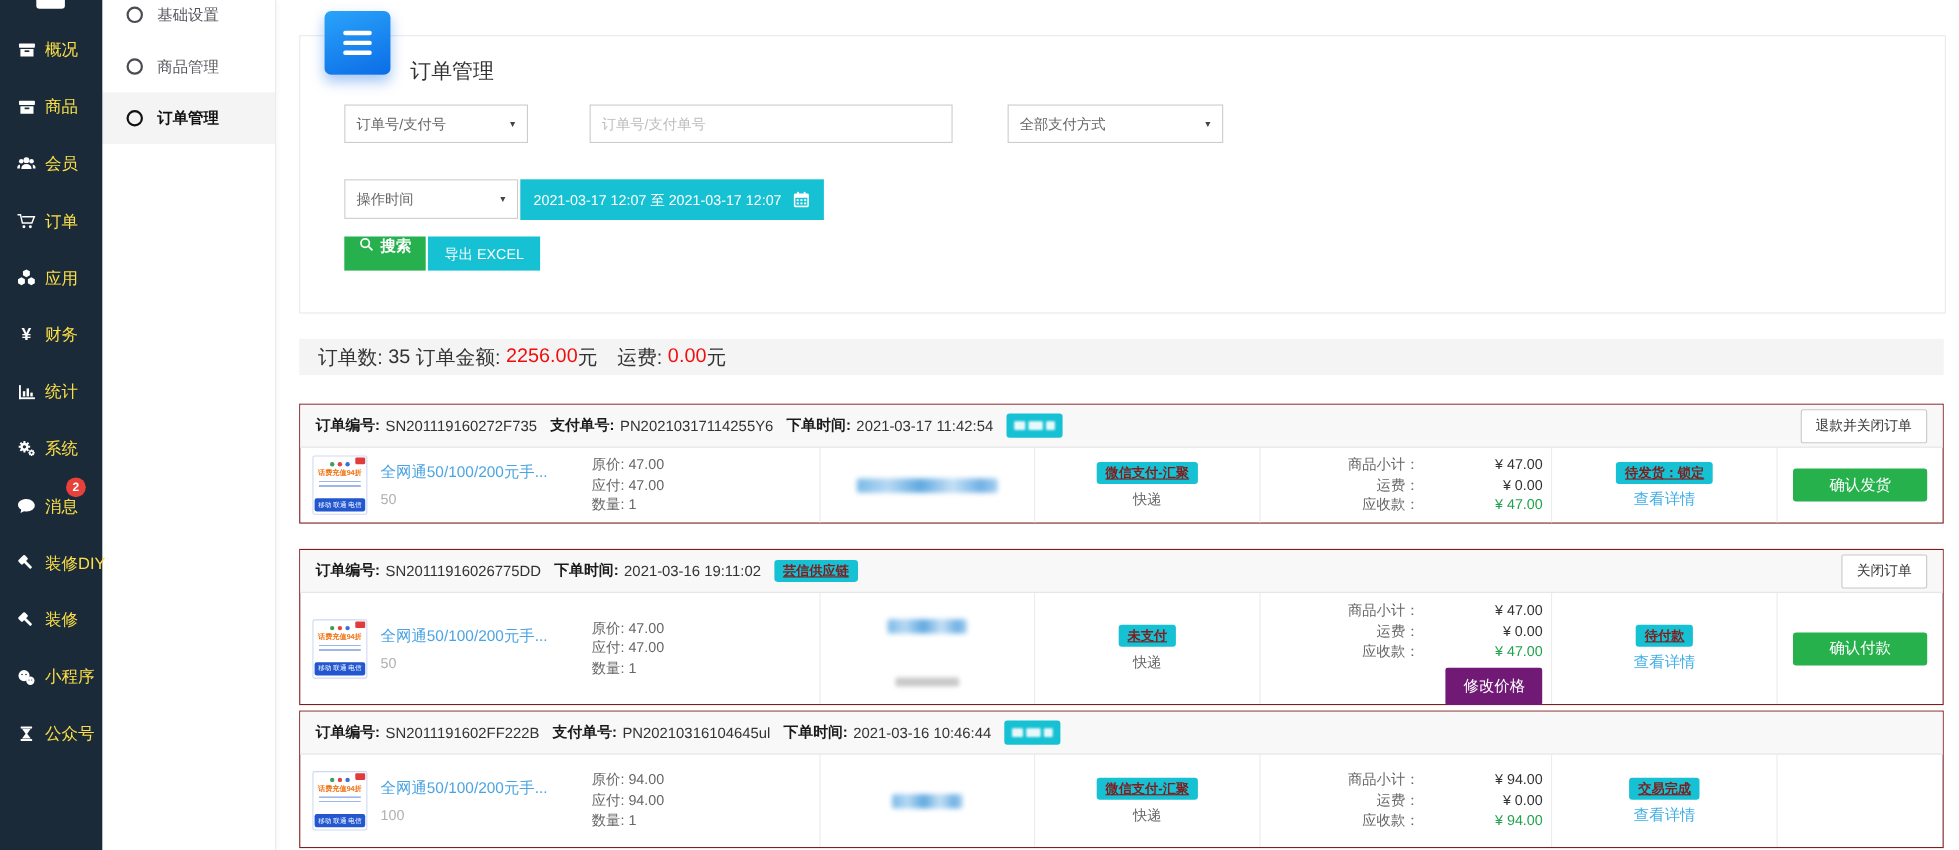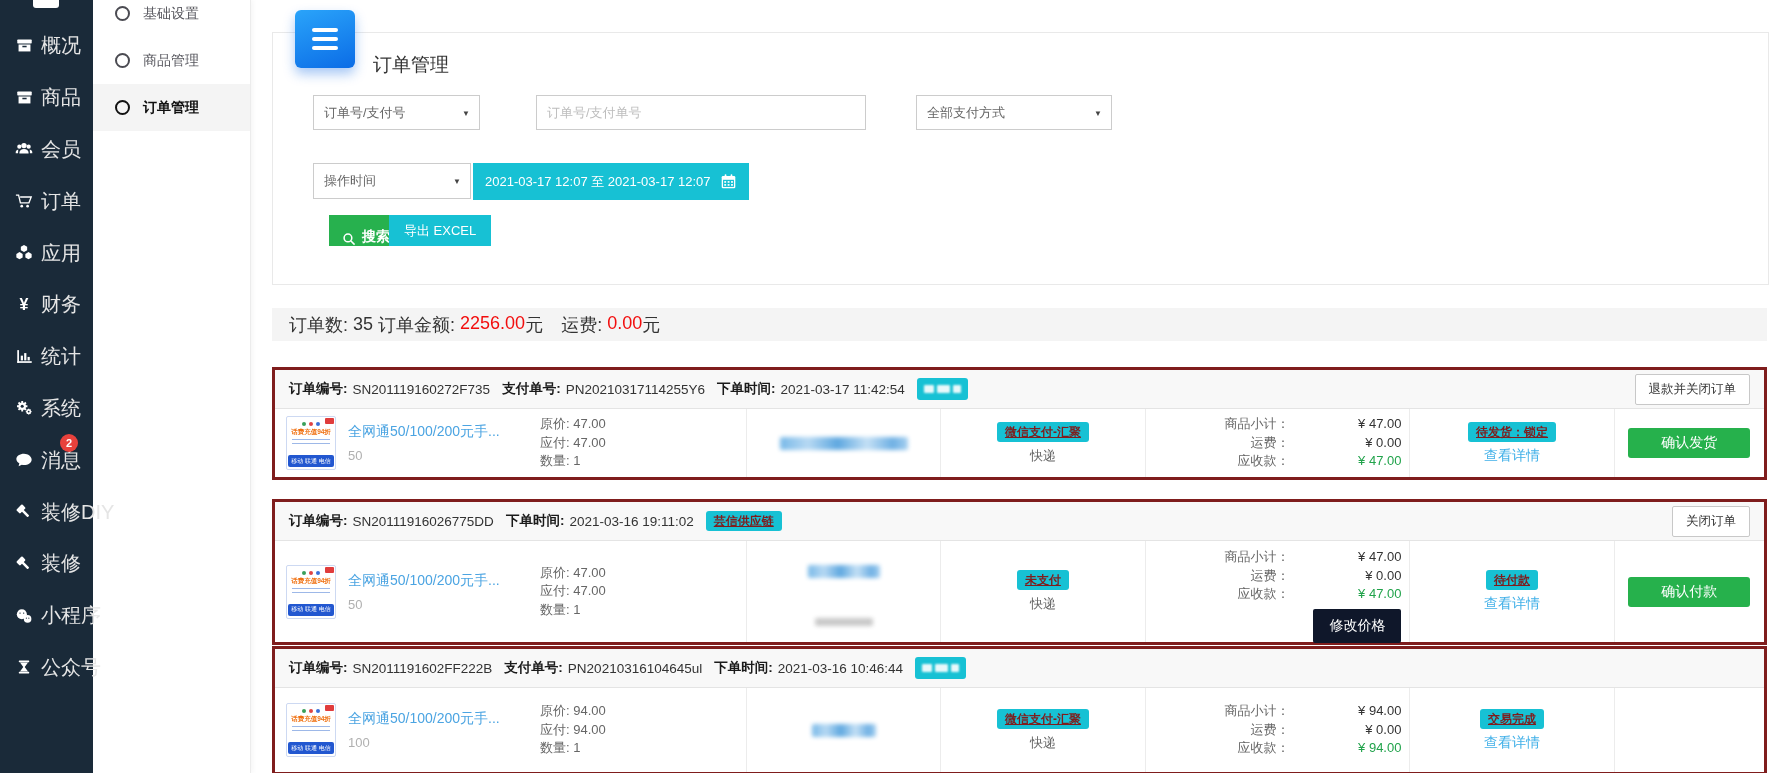--- a/index.html
+++ b/index.html
@@ -7,21 +7,21 @@
     width:1781px;height:773px;overflow:hidden;position:relative;
     background:#fff;font-family:"Liberation Sans","DejaVu Sans",sans-serif;
     -webkit-font-smoothing:antialiased;color:#333;
   }
   
   .sidebar-dark{position:absolute;left:0;top:0;width:93px;height:773px;background:#1a2a39;z-index:5;}
   .cut-icon{position:absolute;left:33px;top:-6px;width:26px;height:14px;background:#fff;border-radius:3px;}
   .s-nav{padding-top:20px;}
   .s-item{height:51.8px;display:flex;align-items:center;padding-left:13px;cursor:pointer;position:relative;}
   .s-icon{width:22px;display:flex;justify-content:center;align-items:center;flex:none;}
-  .s-label{color:#e5e5e5;font-size:20px;margin-left:6px;white-space:nowrap;text-align:center;}
+  .s-label{color:#fde047;font-size:15px;margin-left:6px;white-space:nowrap;text-align:center;}
   .yen{color:#fff;font-size:16px;font-weight:bold;}
   .msg-badge{position:absolute;left:60px;top:0px;min-width:12px;height:18px;padding:0 3px;background:#e8413c;
     border-radius:9px;color:#fff;font-size:11px;font-weight:bold;display:flex;align-items:center;justify-content:center;}
   
   .sidebar-light{position:absolute;left:93px;top:0;width:157px;height:773px;background:#fff;
     border-right:1px solid #ececec;box-shadow:2px 0 5px rgba(0,0,0,.04);z-index:4;}
   .m-list{margin-top:-10px;}
   .m-item{height:47px;display:flex;align-items:center;padding-left:22px;font-size:14px;color:#57575e;cursor:pointer;}
   .m-item .circle-o{width:11px;height:11px;border:2px solid #4b4b52;border-radius:50%;margin-right:13px;flex:none;}
   .m-item.active{background:#f4f4f4;color:#111;font-weight:bold;}
@@ -36,31 +36,31 @@
   .page-title{position:absolute;left:100px;top:19px;margin:0;font-size:19px;font-weight:400;color:#333;}
   .f-row{position:absolute;left:0;width:100%;}
   .select{position:absolute;height:35px;border:1px solid #ccc;background:#fff;display:flex;align-items:center;
     padding:0 24px 0 10px;font-size:13px;color:#666;cursor:pointer;box-sizing:border-box;}
   .select .caret{position:absolute;right:9px;top:50%;transform:translateY(-50%);font-size:8px;color:#444;font-style:normal;}
   .f-input{position:absolute;left:263px;top:0;width:330px;height:35px;border:1px solid #ccc;box-sizing:border-box;
     padding:0 10px;font-size:13px;color:#333;font-family:inherit;}
   .f-input::placeholder{color:#bdbdbd;}
   .date-btn{position:absolute;left:200px;top:0;height:37px;border:none;background:#17c1d4;color:#fff;
     display:flex;align-items:center;gap:9px;padding:0 12px;font-size:13px;cursor:pointer;font-family:inherit;}
-  .btn-search{position:absolute;left:56px;top:0;height:31px;border:none;background:#27b14e;color:#fff;
-    display:flex;align-items:flex-end;gap:6px;padding:0 13px;font-size:14px;font-weight:600;cursor:pointer;font-family:inherit;}
+  .btn-search{position:absolute;left:40px;top:0;height:31px;border:none;background:#27b14e;color:#fff;
+    display:flex;align-items:flex-start;gap:6px;padding:0 13px;font-size:14px;font-weight:600;cursor:pointer;font-family:inherit;}
   .btn-export{position:absolute;left:116px;top:0;height:31px;border:none;background:#17c1d4;color:#fff;
     padding:0 15px;font-size:13px;cursor:pointer;font-family:inherit;}
   
   .summary{position:absolute;left:22px;top:308px;width:1495px;height:33px;background:#f4f4f4;
     display:flex;align-items:center;padding-left:17px;box-sizing:border-box;font-size:18px;color:#333;gap:5px;}
   .summary .red{color:#f20d0d;}
   .summary .gap{width:8px;}
   
-  .order{position:absolute;left:22px;width:1495px;border:3px solid #7f1d1d;background:#fff;box-sizing:border-box;}
+  .order{position:absolute;left:22px;width:1495px;border:1px solid #7f1d1d;background:#fff;box-sizing:border-box;}
   .o-head{height:38px;background:#f8f8f8;border-bottom:1px solid #e4e4e4;display:flex;align-items:center;
     padding:0 14px;font-size:13.5px;color:#333;}
   .o-head .b{font-weight:700;color:#1a1a1a;margin-right:5px;white-space:nowrap;}
   .o-head .v{margin-right:12px;white-space:nowrap;}
   .badge{display:inline-flex;align-items:center;background:#17c1d4;color:#7f1d1d;font-size:12px;font-weight:700;
     padding:4px 8px;border-radius:3px;line-height:1;white-space:nowrap;text-decoration:underline;}
   .badge.masked{gap:3px;padding:5px 7px;height:12px;}
   .badge.masked i{display:block;height:8px;background:#fff;opacity:.9;border-radius:1px;filter:blur(1.2px);}
   .badge.masked i:nth-child(1){width:10px;}
   .badge.masked i:nth-child(2){width:13px;}
@@ -94,21 +94,21 @@
   .p-spec{font-size:13px;color:#b0b0b0;margin-top:7px;}
   .prices{font-size:13px;color:#666;line-height:18.5px;white-space:nowrap;}
   .blur-name{height:13px;border-radius:2px;filter:blur(2.2px);
     background:linear-gradient(90deg,#79b9e8 0%,#b7d9f3 22%,#5fa8e0 45%,#c4e0f5 68%,#6fb0e4 88%,#a6d0f0 100%);}
   .blur-sub{height:8px;width:58px;border-radius:2px;background:#c9c9c9;filter:blur(2px);}
   .delivery{font-size:13px;color:#666;}
   .aline{display:flex;font-size:13px;line-height:18.5px;padding-right:8px;}
   .aline .al{flex:1;text-align:right;color:#666;}
   .aline .av{width:112px;text-align:right;color:#333;}
   .aline .av.green{color:#21a34b;}
-  .btn-gray{align-self:flex-end;margin:5px 8px 0 0;border:none;background:#0f172a;color:#fff;
+  .btn-gray{align-self:flex-end;margin:5px 8px 0 0;border:none;background:#701a75;color:#fff;
     font-size:14px;padding:8px 16px;border-radius:2px;cursor:pointer;font-family:inherit;}
   .detail-link{font-size:14px;color:#41b0e8;cursor:pointer;text-decoration:none;}
   .btn-green{border:none;background:#26b14c;color:#fff;font-size:14px;width:122px;height:30px;
     border-radius:3px;cursor:pointer;font-family:inherit;}
   .c-amounts.top{justify-content:flex-start;padding-top:7px;}
   .c-buyer.o2{justify-content:flex-start;padding-top:24px;}
   .c-buyer.o2 .blur-sub{margin-top:40px;}
 </style>
 </head>
 <body>

